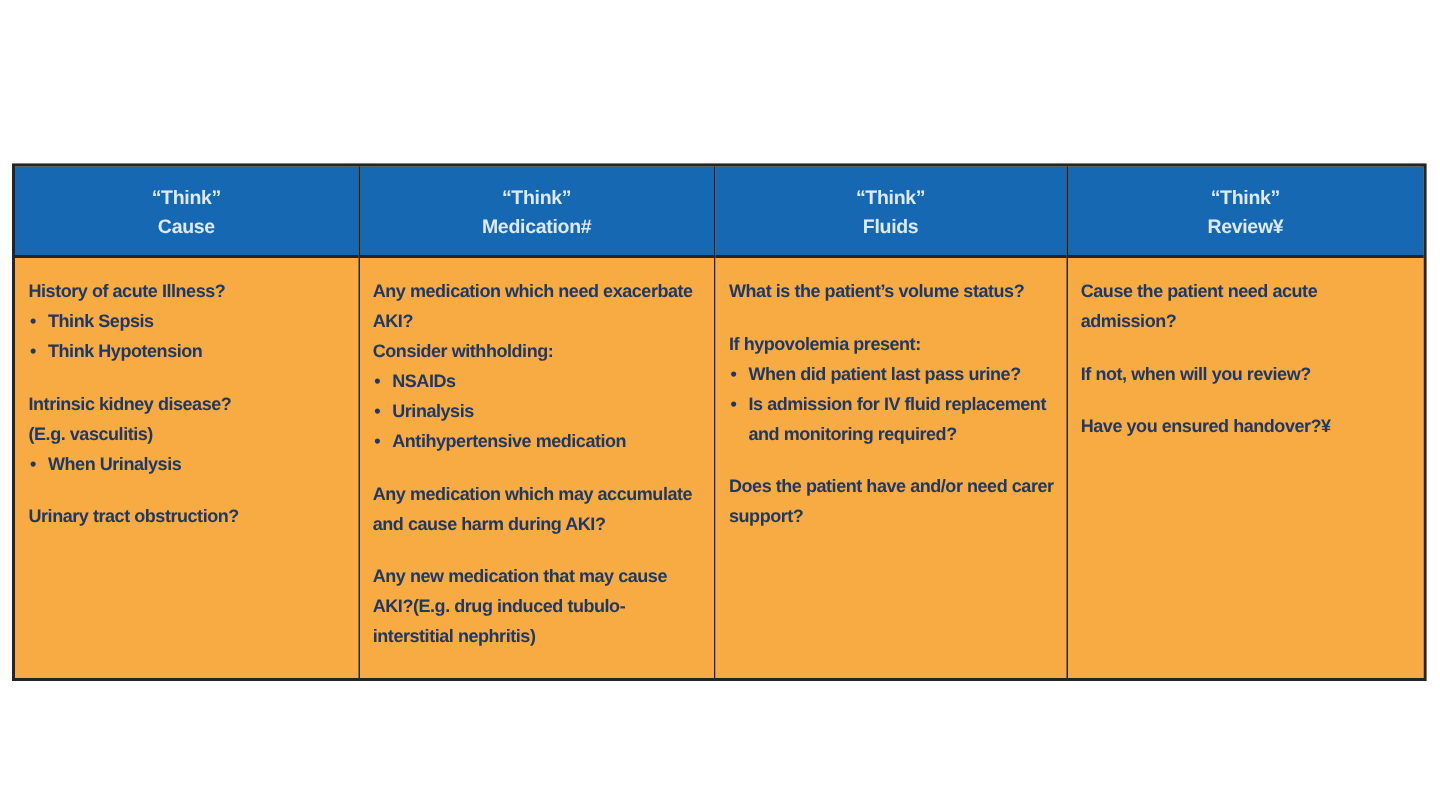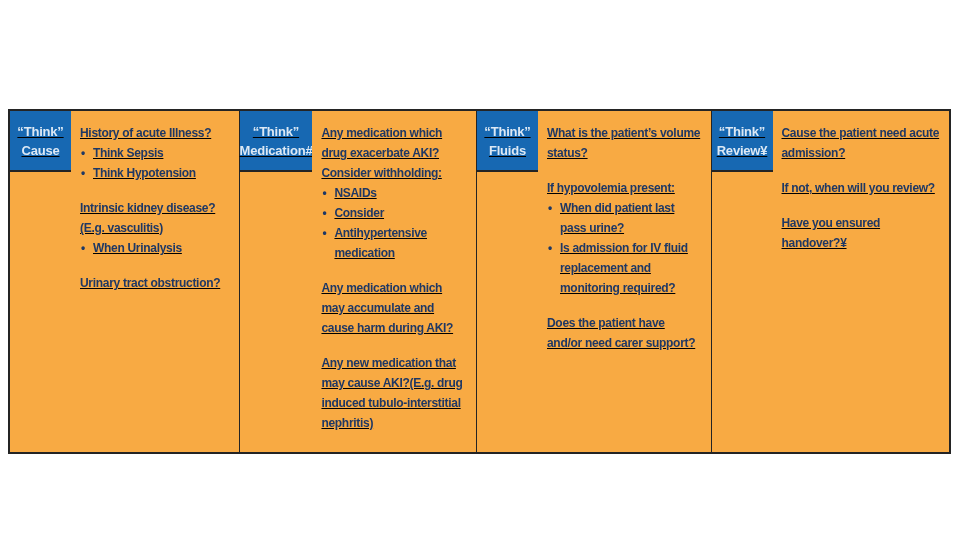--- a/index.html
+++ b/index.html
@@ -26,23 +26,23 @@
     top: 109px;
     width: 943px;
     height: 345px;
     border: 2px solid var(--border);
     display: grid;
     grid-template-columns: 229fr 238fr 235fr 239fr;
     background: var(--body-bg);
   }
   .col {
     display: flex;
+    flex-direction: column;
     border-left: 1px solid var(--border);
     min-width: 0;
-    text-decoration: underline;
   }
   .col:first-child { border-left: none; }
   .hdr {
     height: 61px;
     flex: 0 0 61px;
     background: var(--header-bg);
     color: var(--header-text);
     border-bottom: 2px solid var(--border);
     display: flex;
     flex-direction: column;
@@ -96,24 +96,24 @@
       <p class="gap">Urinary tract obstruction?</p>
     </div>
   </div>
 
   <div class="col">
     <div class="hdr">
       <div>“Think”</div>
       <div>Medication#</div>
     </div>
     <div class="cell">
-      <p>Any medication which drug exacerbate AKI?</p>
+      <p>Any medication which need exacerbate AKI?</p>
       <p>Consider withholding:</p>
       <p class="bullet">NSAIDs</p>
-      <p class="bullet">Consider</p>
+      <p class="bullet">Urinalysis</p>
       <p class="bullet">Antihypertensive medication</p>
       <p class="gap">Any medication which may accumulate and cause harm during AKI?</p>
       <p class="gap">Any new medication that may cause AKI?(E.g. drug induced tubulo-interstitial nephritis)</p>
     </div>
   </div>
 
   <div class="col">
     <div class="hdr">
       <div>“Think”</div>
       <div>Fluids</div>

